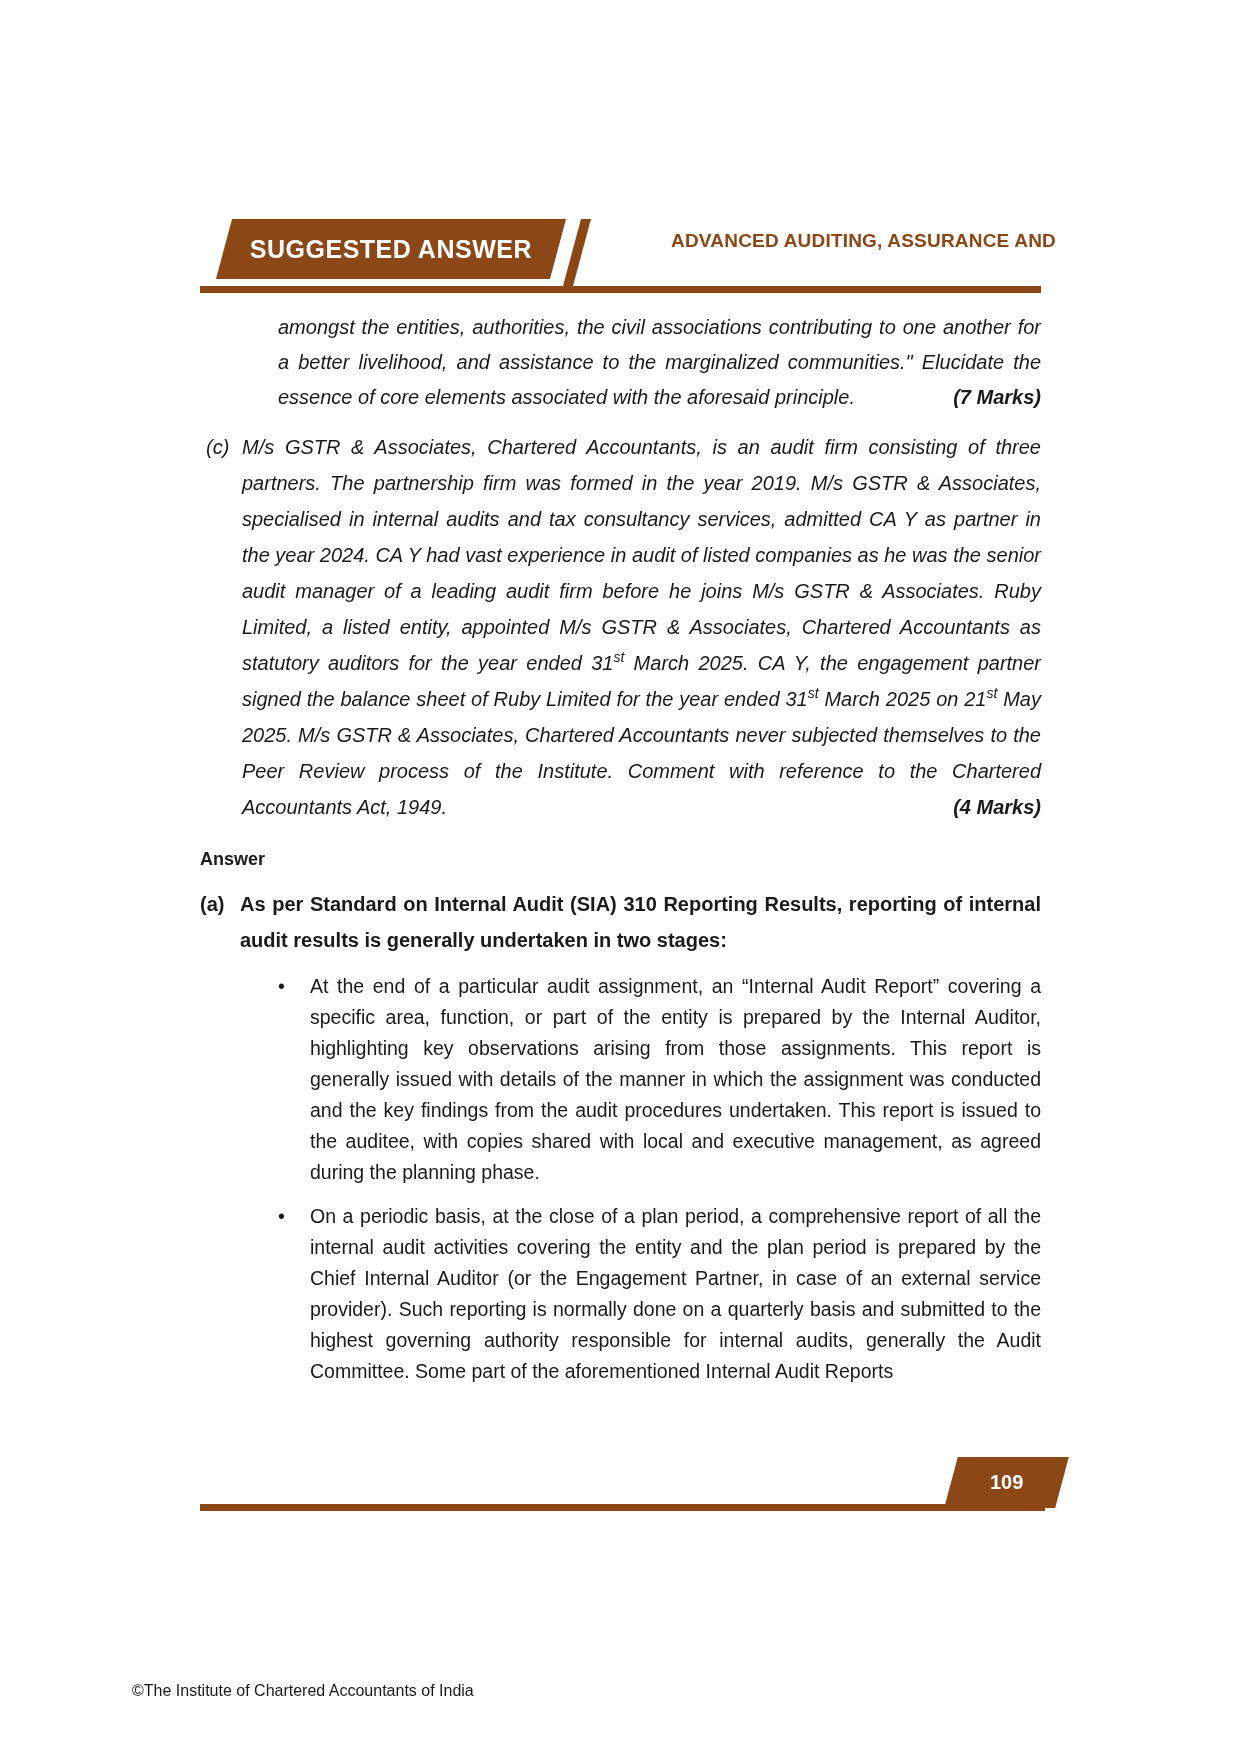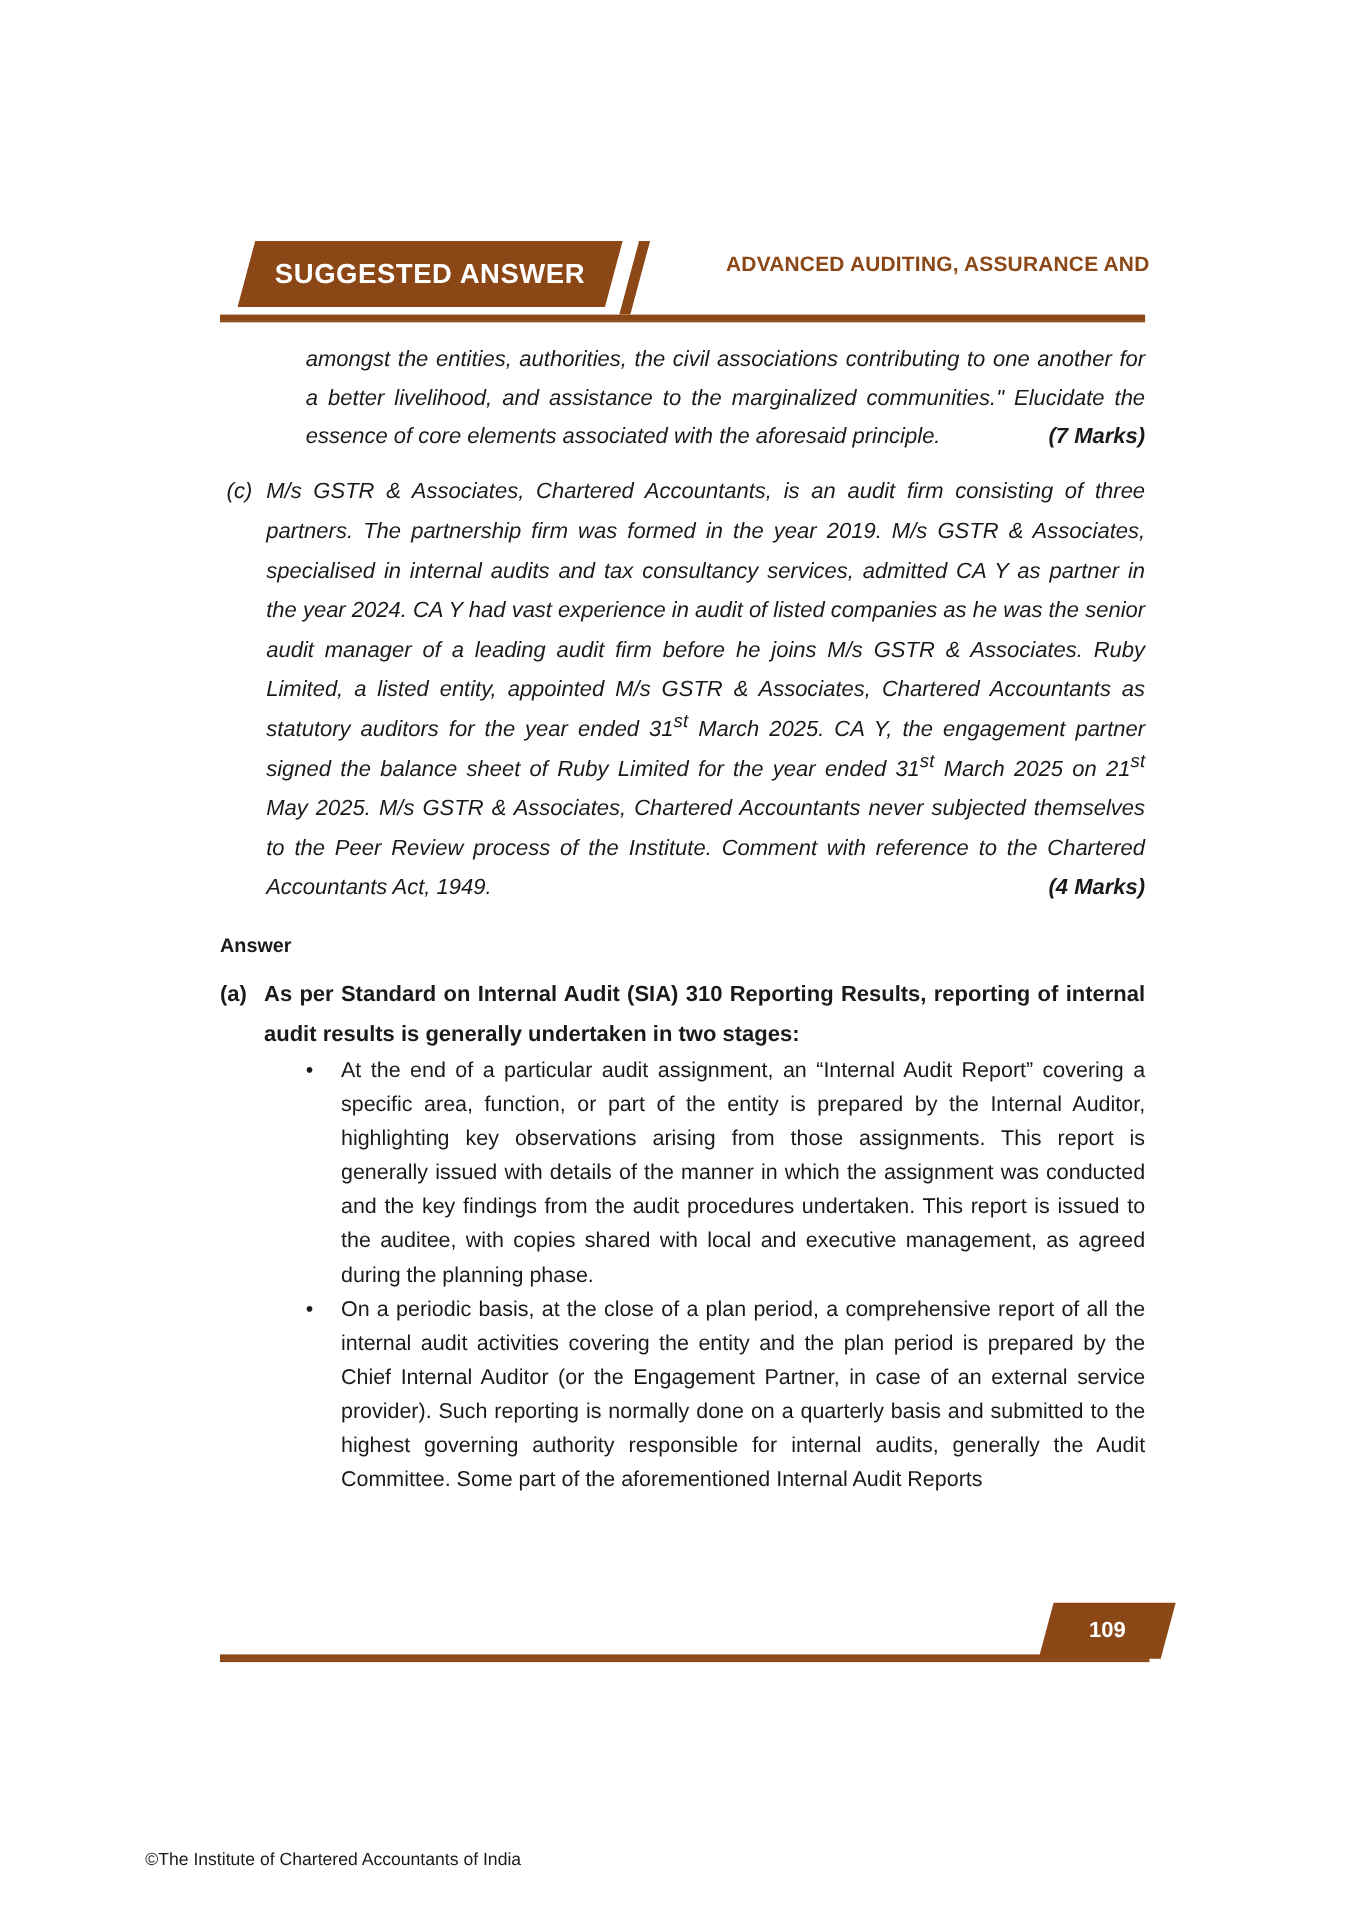--- a/index.html
+++ b/index.html
@@ -9,44 +9,44 @@
   .page { position:relative; width:1241px; height:1754px; background:#ffffff; overflow:hidden; }
 
   
   .banner { position:absolute; left:224px; top:219px; width:334px; height:60px;
             background:var(--brown); transform:skewX(-15deg);
             display:flex; align-items:center; justify-content:center; }
   .banner-label { transform:skewX(15deg); color:#ffffff; font-weight:700;
                   font-size:25px; letter-spacing:.5px; white-space:nowrap; }
   .banner-stripe { position:absolute; left:572px; top:219px; width:10px; height:67px;
                    background:var(--brown); transform:skewX(-15deg); }
-  .doc-title { position:absolute; right:196px; top:227px; text-align:right;
+  .doc-title { position:absolute; right:185px; top:227px; text-align:right;
                color:var(--brown); font-weight:700; font-size:19px; line-height:27px;
                letter-spacing:.2px; }
   .rule { position:absolute; height:3px;
           border-top:5px solid var(--brown); border-bottom:2px solid var(--brown); }
   .rule-top { left:200px; top:286px; width:841px; }
   .rule-bottom { left:200px; top:1504px; width:845px; }
 
   
   .main { position:absolute; left:200px; top:302px; width:841px; font-size:20px; }
   .q-intro { margin:8px 0 0 78px; font-style:italic; text-align:justify;
              line-height:35px; position:relative; }
   .marks { position:absolute; right:0; bottom:0; font-weight:700; font-style:italic; }
   .q-item { position:relative; margin-top:14px; }
   .q-label { position:absolute; left:6px; top:0; font-style:italic; line-height:36px; }
   .q-text { margin-left:42px; font-style:italic; text-align:justify;
             line-height:36px; position:relative; }
-  .q-text sup { font-size:17px; line-height:0; }
+  .q-text sup { font-size:14px; line-height:0; }
   .answer-heading { margin-top:24px; font-size:18px; font-weight:700; }
   .a-item { position:relative; margin-top:16px; }
   .a-label { position:absolute; left:0; top:0; font-weight:700; line-height:36px; }
   .a-lead { margin-left:40px; font-weight:700; text-align:justify; line-height:36px; }
   .bullets { margin-left:76px; }
-  .bullet { position:relative; padding-left:34px;
+  .bullet { position:relative; margin-top:13px; padding-left:34px;
             text-align:justify; line-height:31px; font-size:19.5px; }
   .bullet::before { content:"\2022"; position:absolute; left:2px; top:0; }
 
   
   .page-badge { position:absolute; left:951px; top:1457px; width:111px; height:51px;
                 background:var(--brown); transform:skewX(-15deg); z-index:2;
                 display:flex; align-items:center; justify-content:center; }
   .page-badge span { transform:skewX(15deg); color:#ffffff; font-weight:700; font-size:20px; }
   .copyright { position:absolute; left:132px; top:1682px; font-size:16px; color:var(--ink); }
 </style>

